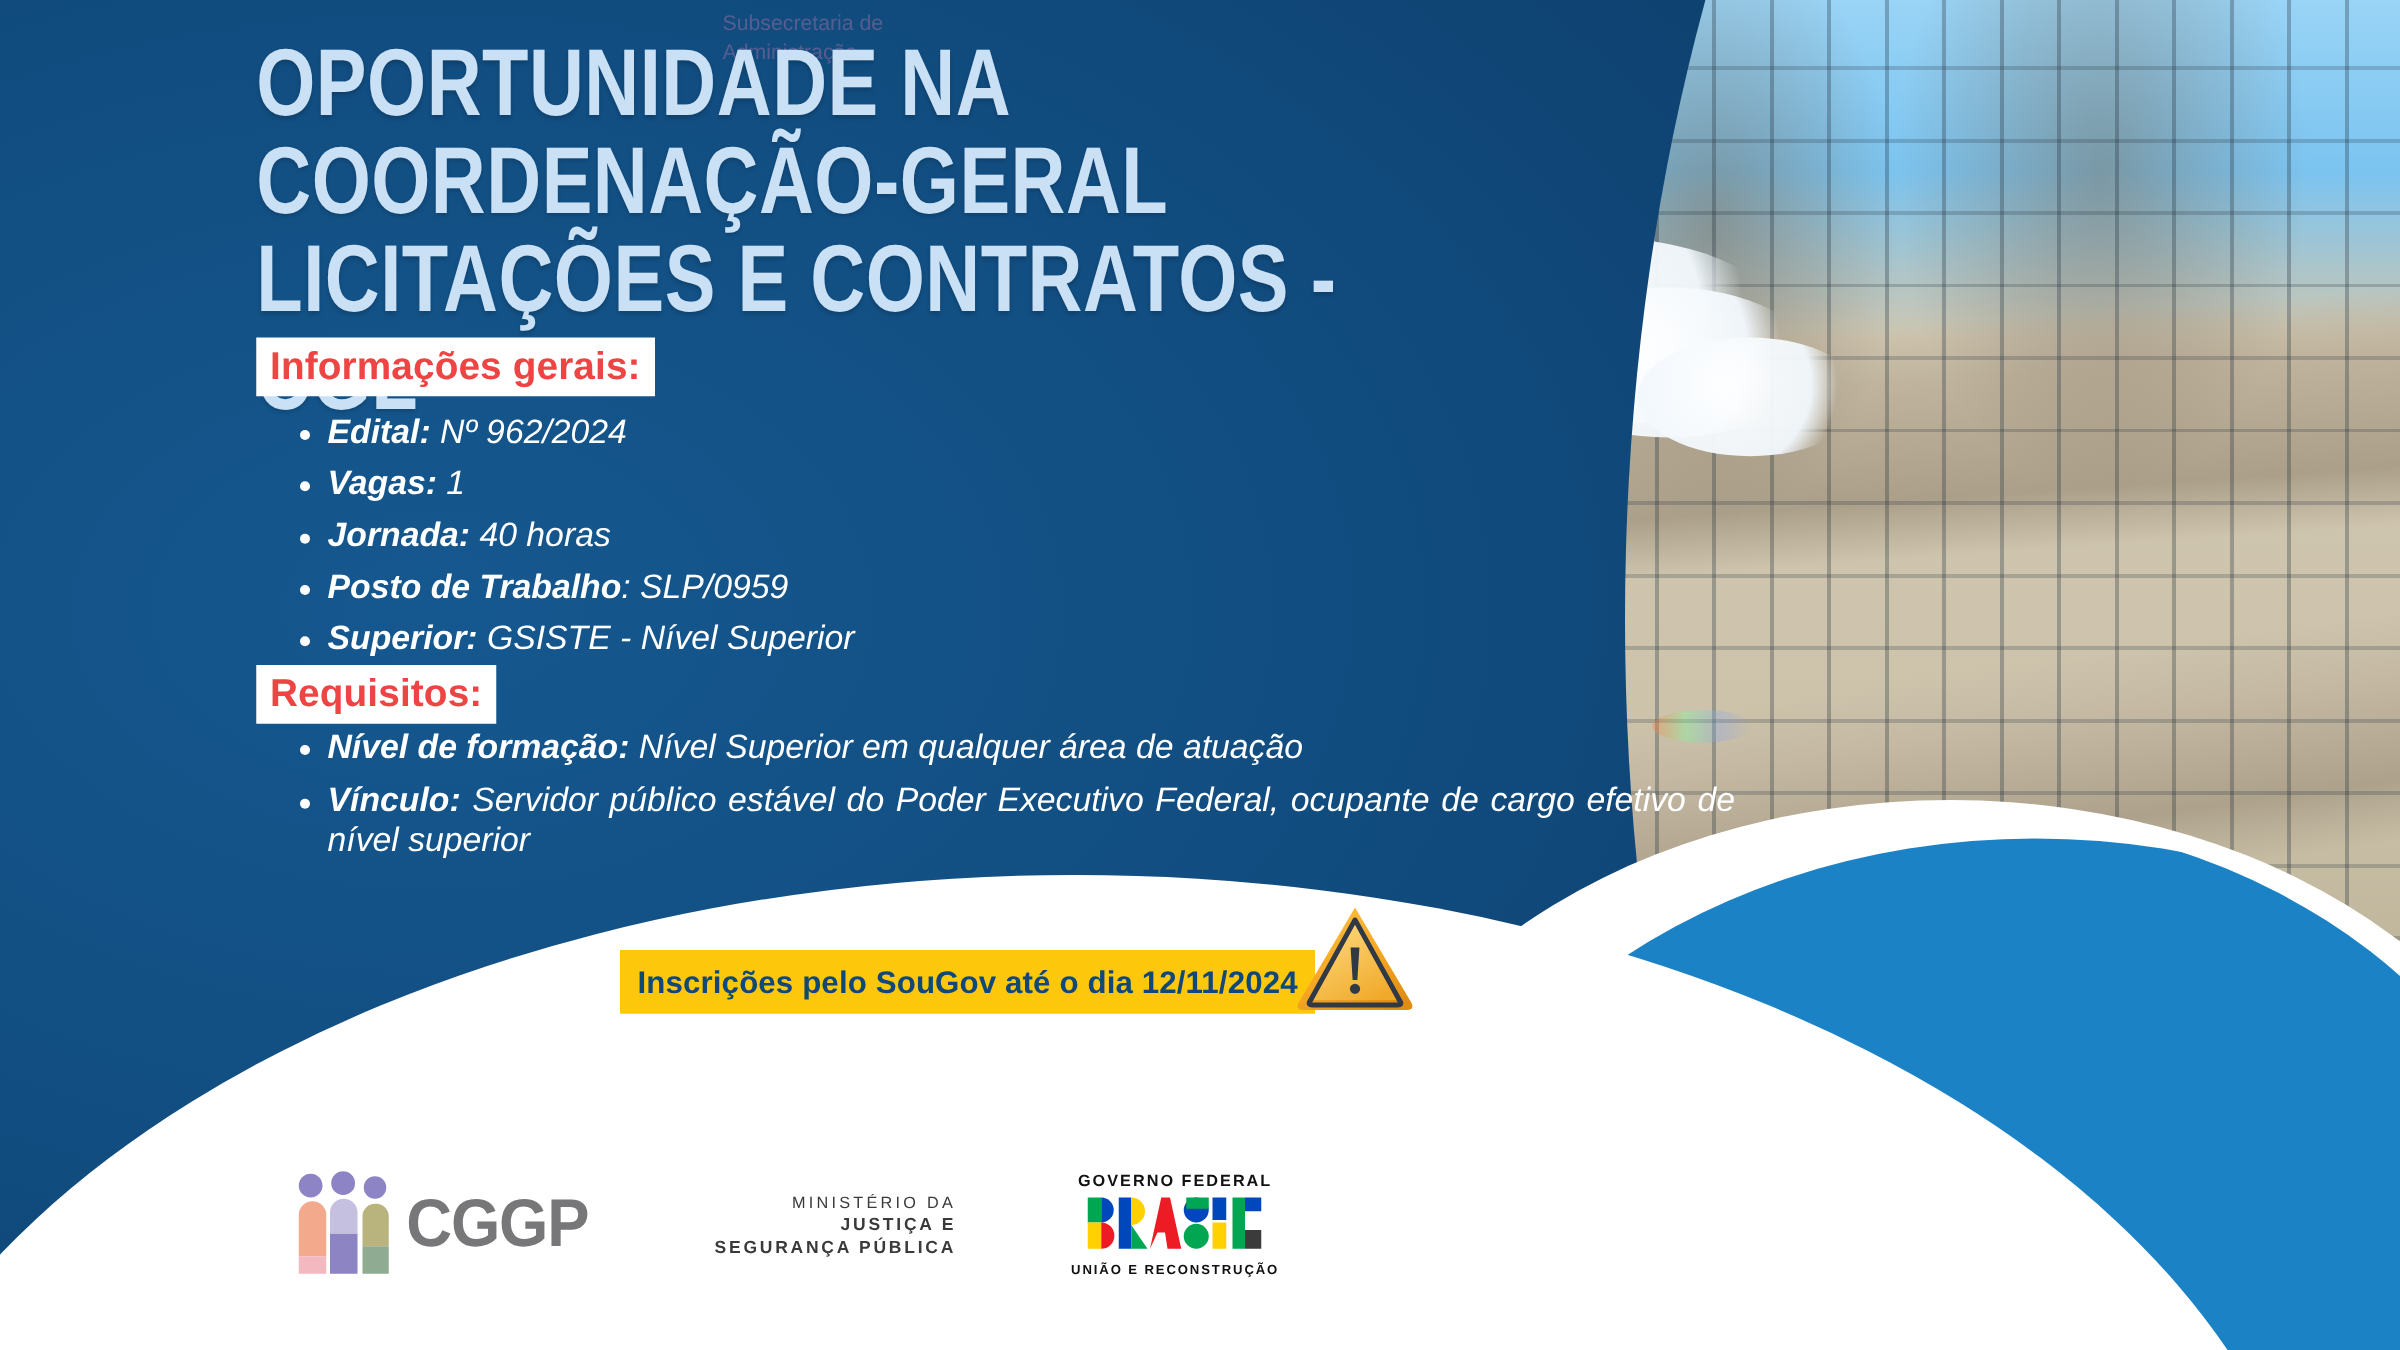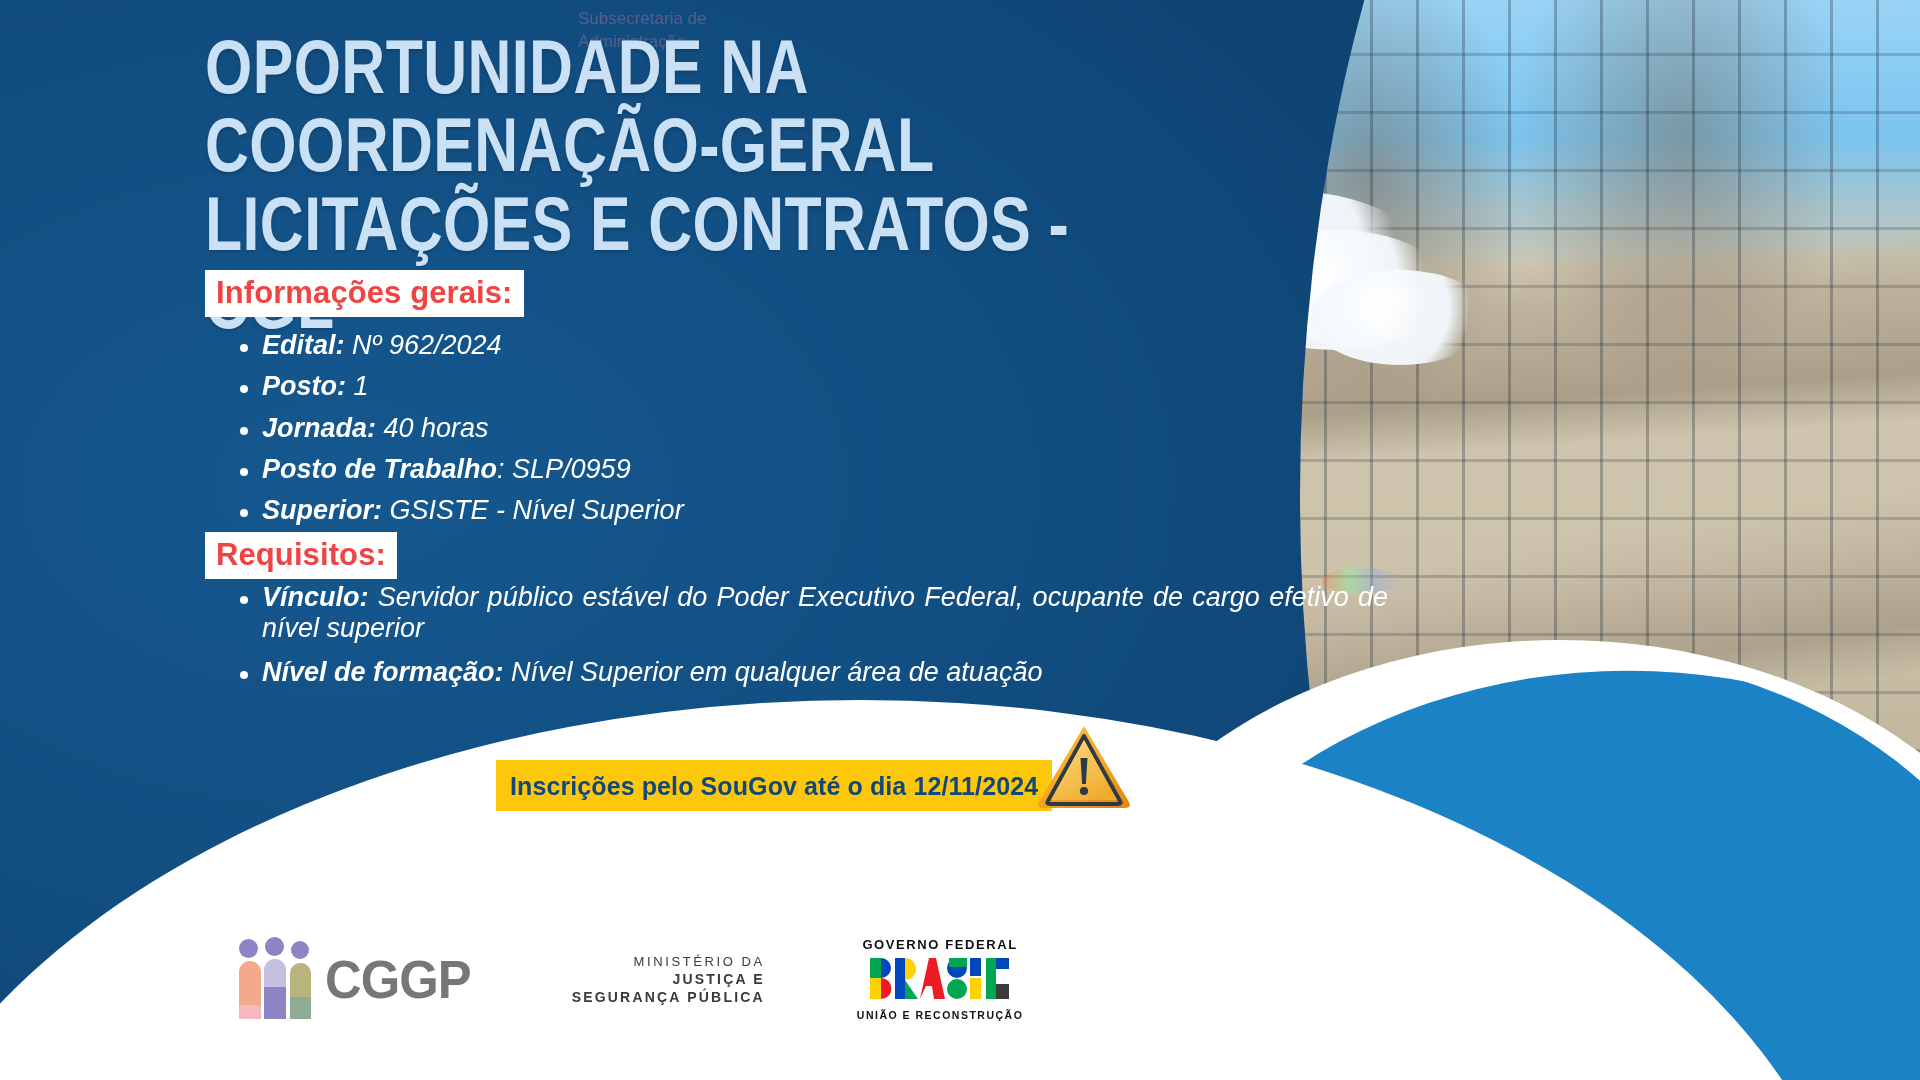--- a/index.html
+++ b/index.html
@@ -227,33 +227,33 @@
 
     <h1 class="headline">Oportunidade na Coordenação-Geral
 Licitações e Contratos - CGL</h1>
 
     <div class="label-info">
       <span class="sec-label">Informações gerais:</span>
     </div>
 
     <ul class="bullets info-list">
       <li><b>Edital:</b> <span>Nº 962/2024</span></li>
-      <li><b>Posto:</b> <span>1</span></li>
+      <li><b>Vagas:</b> <span>1</span></li>
       <li><b>Jornada:</b> <span>40 horas</span></li>
       <li><b>Posto  de Trabalho</b><span>: SLP/0959</span></li>
       <li><b>Superior:</b> <span>GSISTE - Nível Superior</span></li>
     </ul>
 
     <div class="label-req">
       <span class="sec-label">Requisitos:</span>
     </div>
 
     <ul class="bullets req-list">
+      <li><b>Nível de formação:</b> <span>Nível Superior em qualquer área de atuação</span></li>
       <li><b>Vínculo:</b> <span>Servidor público estável do Poder Executivo Federal, ocupante de cargo efetivo de nível superior</span></li>
-      <li><b>Nível de formação:</b> <span>Nível Superior em qualquer área de atuação</span></li>
     </ul>
 
     <div class="insc-row">
       <div class="insc-banner">Inscrições pelo SouGov até o dia 12/11/2024</div>
       <div class="warn-icon">
         <svg width="96" height="88" viewBox="0 0 96 88" aria-hidden="true">
           <defs>
             <linearGradient id="wg" x1="0" y1="0" x2="0" y2="1">
               <stop offset="0%" stop-color="#fbc martial"></stop>
             </linearGradient>

